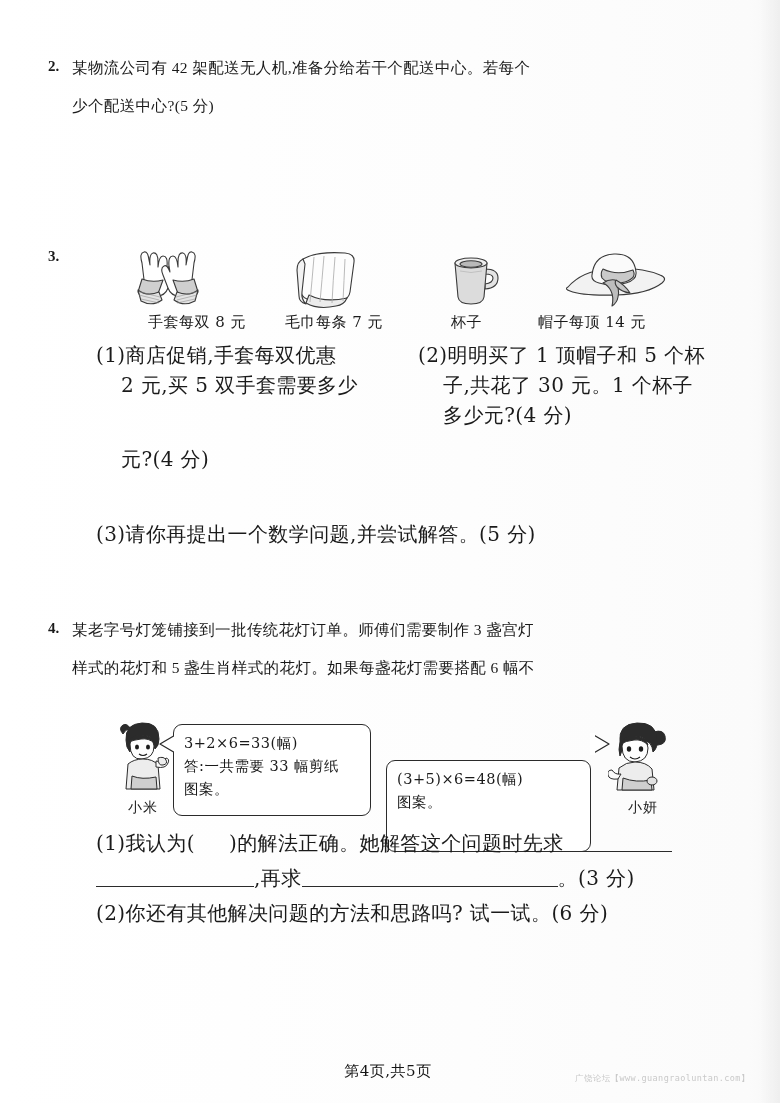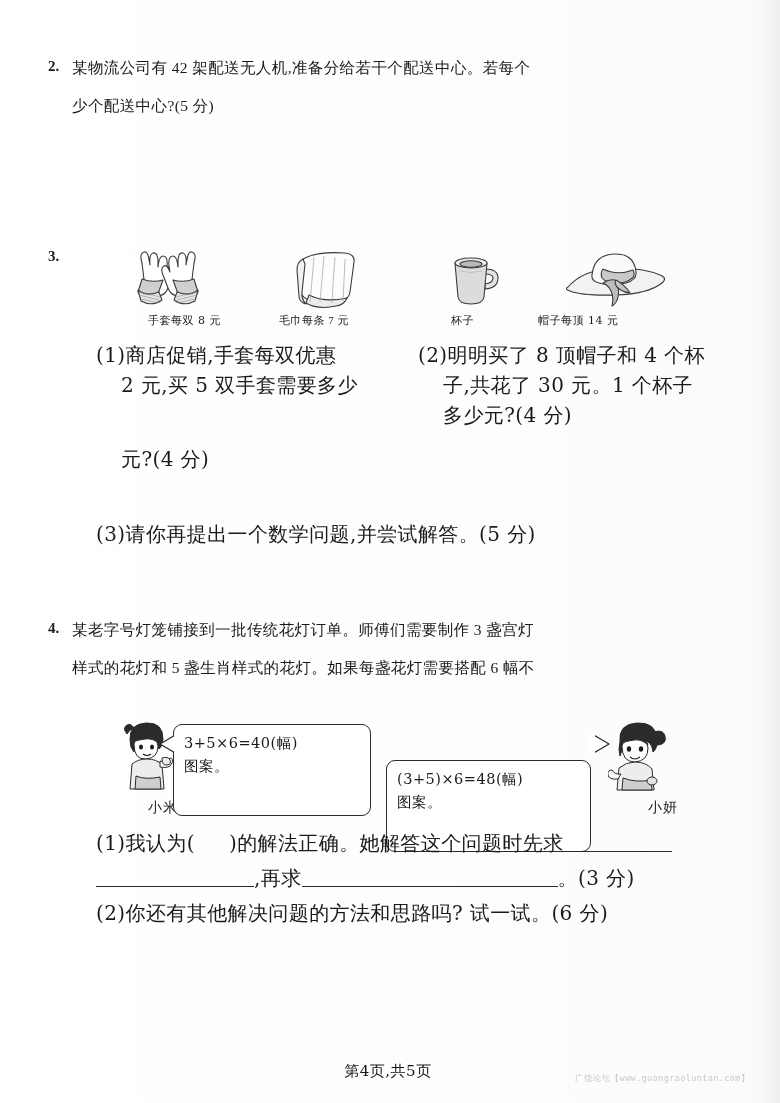--- a/index.html
+++ b/index.html
@@ -51,35 +51,35 @@
     position:absolute;bottom:0;
     text-align:center;
   }
   .good svg{display:block;margin:0 auto;}
   .goods-labels{
     position:absolute;left:50px;top:70px;width:640px;height:22px;
   }
   .glabel{
     position:absolute;
     font-family:"DejaVu Serif","Liberation Serif",serif;
-    font-size:11px;letter-spacing:0.5px;white-space:nowrap;
+    font-size:15px;letter-spacing:0.5px;white-space:nowrap;
   }
   .subq{
     position:absolute;
     font-family:"DejaVu Serif","Liberation Serif",serif;
     font-size:20px;letter-spacing:0.4px;white-space:nowrap;line-height:1;
   }
 
   
   #q4{left:48px;top:622px;width:700px;}
   #q4 .ln{margin-bottom:22px;}
   #q4 .indent{padding-left:24px;}
 
   .bubble-row{position:absolute;left:60px;top:100px;width:660px;height:100px;}
-  .person{position:absolute;width:70px;text-align:right;}
+  .person{position:absolute;width:70px;text-align:center;}
   .person .pname{
     font-family:"DejaVu Serif","Liberation Serif",serif;
     font-size:14px;letter-spacing:1px;margin-top:1px;
   }
   .bubble{
     position:absolute;
     border:1.3px solid #2b2b2b;
     border-radius:9px;
     box-sizing:border-box;
     padding:7px 8px 6px 10px;
@@ -197,30 +197,30 @@
             <path fill="#c9c9c9" d="M45 22 q14 7 30 1 q3 6 -2 9 q-5 4 -14 4 q-11 0 -15 -5 q-2 -5 1 -9 z"></path>
             <path fill="#bdbdbd" d="M57 33 q5 8 3 17 q-1 6 -6 9 q2 -9 -1 -15 q-3 -6 -8 -8 q6 -4 12 -3 z"></path>
             <path fill="#c6c6c6" d="M58 33 q9 5 14 13 q-8 -1 -13 -6 q-3 -4 -1 -7 z"></path>
           </g>
         </svg>
       </div>
     </div>
 
     <div class="goods-labels">
       <div class="glabel" style="left:50px;">手套每双 8 元</div>
-      <div class="glabel" style="left:181px;font-family:Liberation Serif, serif;">毛巾每条 7 元</div>
+      <div class="glabel" style="left:187px;">毛巾每条 7 元</div>
       <div class="glabel" style="left:353px;">杯子</div>
       <div class="glabel" style="left:440px;">帽子每顶 14 元</div>
     </div>
 
     <div class="subq" style="left:48px;top:102px;">(1)商店促销,手套每双优惠</div>
     <div class="subq" style="left:73px;top:132px;">2 元,买 5 双手套需要多少</div>
     <div class="subq" style="left:73px;top:162px;margin-top:44px;">元?(4 分)</div>
 
-    <div class="subq" style="left:370px;top:102px;">(2)明明买了 8 顶帽子和 4 个杯</div>
+    <div class="subq" style="left:370px;top:102px;">(2)明明买了 1 顶帽子和 5 个杯</div>
     <div class="subq" style="left:395px;top:132px;">子,共花了 30 元。1 个杯子</div>
     <div class="subq" style="left:395px;top:162px;">多少元?(4 分)</div>
 
     <div class="subq" style="left:48px;top:281px;">(3)请你再提出一个数学问题,并尝试解答。(5 分)</div>
   </div>
 
   <div class="qnum" style="left:48px;top:620px;">4.</div>
   <div class="q" id="q4">
     <div class="ln indent">某老字号灯笼铺接到一批传统花灯订单。师傅们需要制作 3 盏宫灯</div>
     <div class="ln indent">样式的花灯和 5 盏生肖样式的花灯。如果每盏花灯需要搭配 6 幅不</div>
@@ -241,21 +241,22 @@
             <path fill="#ededed" d="M16 44 q6 -5 15 -5 q10 0 15 6 l2 24 l-34 0 z"></path>
             <path fill="#cfcfcf" d="M20 56 q10 4 24 1 l1 12 l-26 0 z"></path>
             <path fill="#fafafa" d="M44 47 q10 2 12 -4 q2 -4 -2 -5 q-3 5 -10 3 z"></path>
             <path fill="#ededed" d="M46 38 q6 -2 8 2 q2 4 -3 5 q-5 1 -5 -7 z"></path>
           </g>
         </svg>
         <div class="pname">小米</div>
       </div>
 
       <div class="bubble" style="left:65px;top:2px;width:198px;height:92px;">
-        <div class="bl">3+5×6=40(幅)</div>
+        <div class="bl">3+2×6=33(幅)</div>
+        <div class="bl">答:一共需要 33 幅剪纸</div>
         <div class="bl">图案。</div>
       </div>
       <svg class="tail" style="left:49px;top:10px;" viewBox="0 0 22 26">
         <path d="M20 2 L3 12 L20 22" fill="#fff" stroke="#2b2b2b" stroke-width="1.3" stroke-linejoin="round"></path>
         <rect x="17" y="1" width="5" height="22" fill="#fff" stroke="none"></rect>
       </svg>
 
       <div class="bubble" style="left:278px;top:2px;width:205px;height:92px;margin-top:36px;">
         <div class="bl">(3+5)×6=48(幅)</div>
         <div class="bl">图案。</div>

